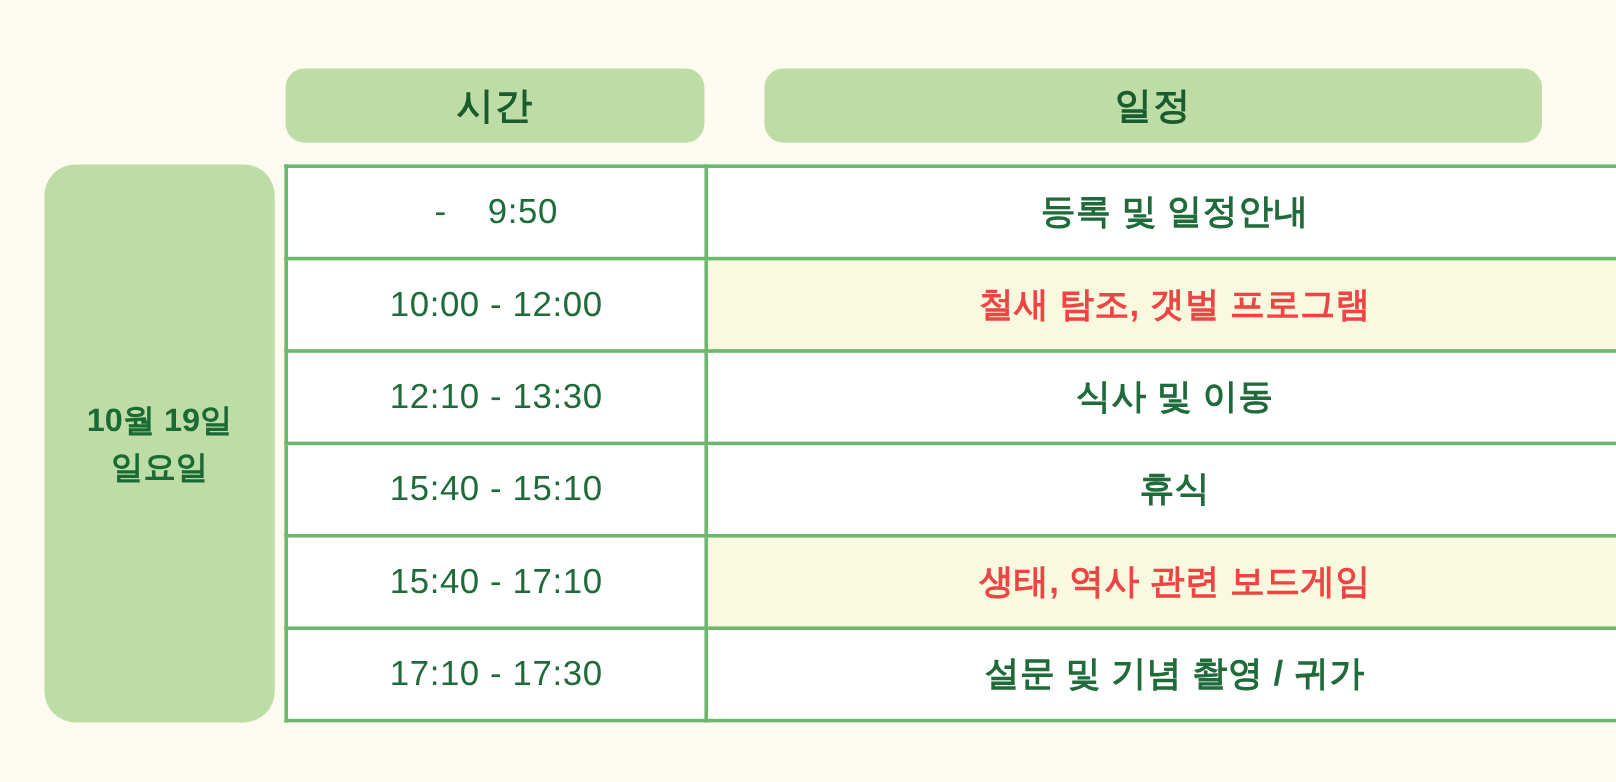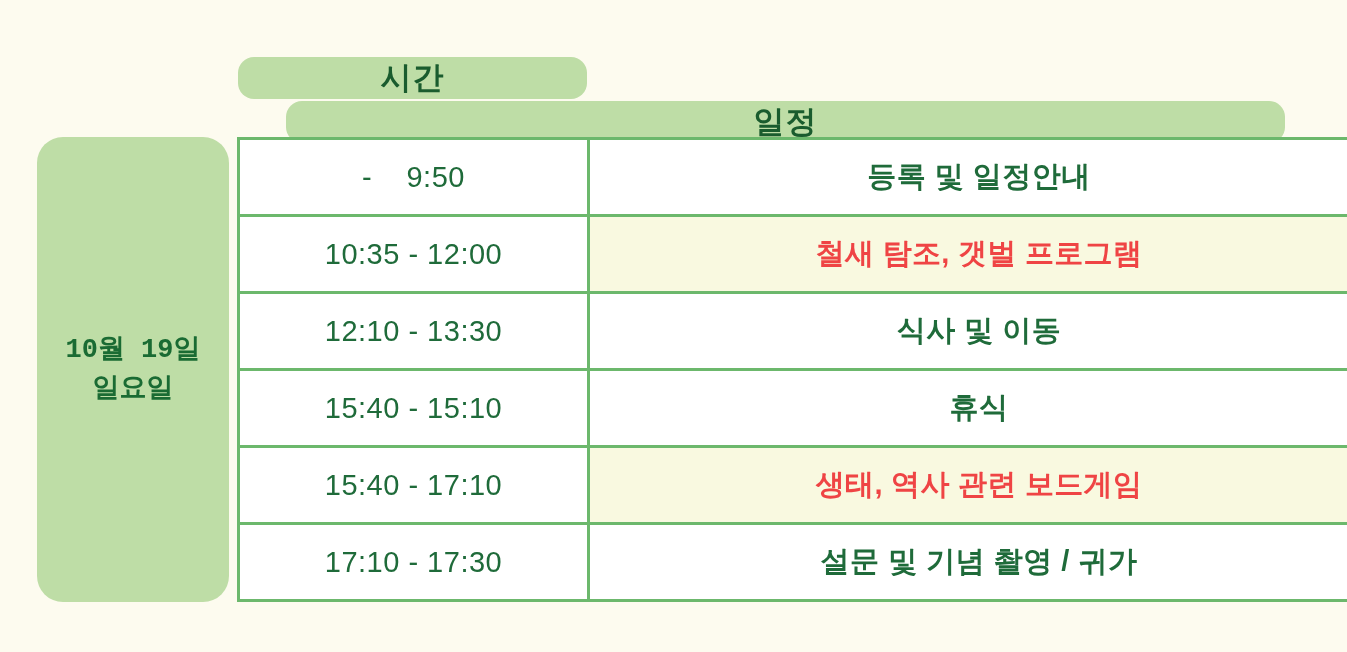--- a/index.html
+++ b/index.html
@@ -22,21 +22,20 @@
 
   
   .header-row {
     position: absolute;
     left: 238px;
     top: 57px;
     width: 1047px;
     height: 62px;
     display: flex;
     gap: 2px;
-    flex-direction: column;
   }
   .header-pill {
     background: #bedda6;
     border-radius: 16px;
     display: flex;
     align-items: center;
     justify-content: center;
     color: #1a5c2e;
     font-weight: bold;
     font-size: 31px;
@@ -56,21 +55,20 @@
     border-radius: 26px;
     display: flex;
     flex-direction: column;
     align-items: center;
     justify-content: center;
     color: #1a6b33;
     font-weight: bold;
     font-size: 27px;
     line-height: 1.42;
     text-align: center;
-    font-family: Liberation Mono, monospace;
   }
   .date-pill .line { display: block; }
 
   
   .schedule-table {
     position: absolute;
     left: 237px;
     top: 137px;
     width: 1134px;
     height: 465px;
@@ -117,21 +115,21 @@
     <span class="line">일요일</span>
   </div>
 
   <table class="schedule-table">
     <tbody>
         <tr>
           <td class="time-cell">-    9:50</td>
           <td class="agenda-cell">등록 및 일정안내</td>
         </tr>
         <tr class="hl">
-          <td class="time-cell">10:35 - 12:00</td>
+          <td class="time-cell">10:00 - 12:00</td>
           <td class="agenda-cell">철새 탐조, 갯벌 프로그램</td>
         </tr>
         <tr>
           <td class="time-cell">12:10 - 13:30</td>
           <td class="agenda-cell">식사 및 이동</td>
         </tr>
         <tr>
           <td class="time-cell">15:40 - 15:10</td>
           <td class="agenda-cell">휴식</td>
         </tr>

